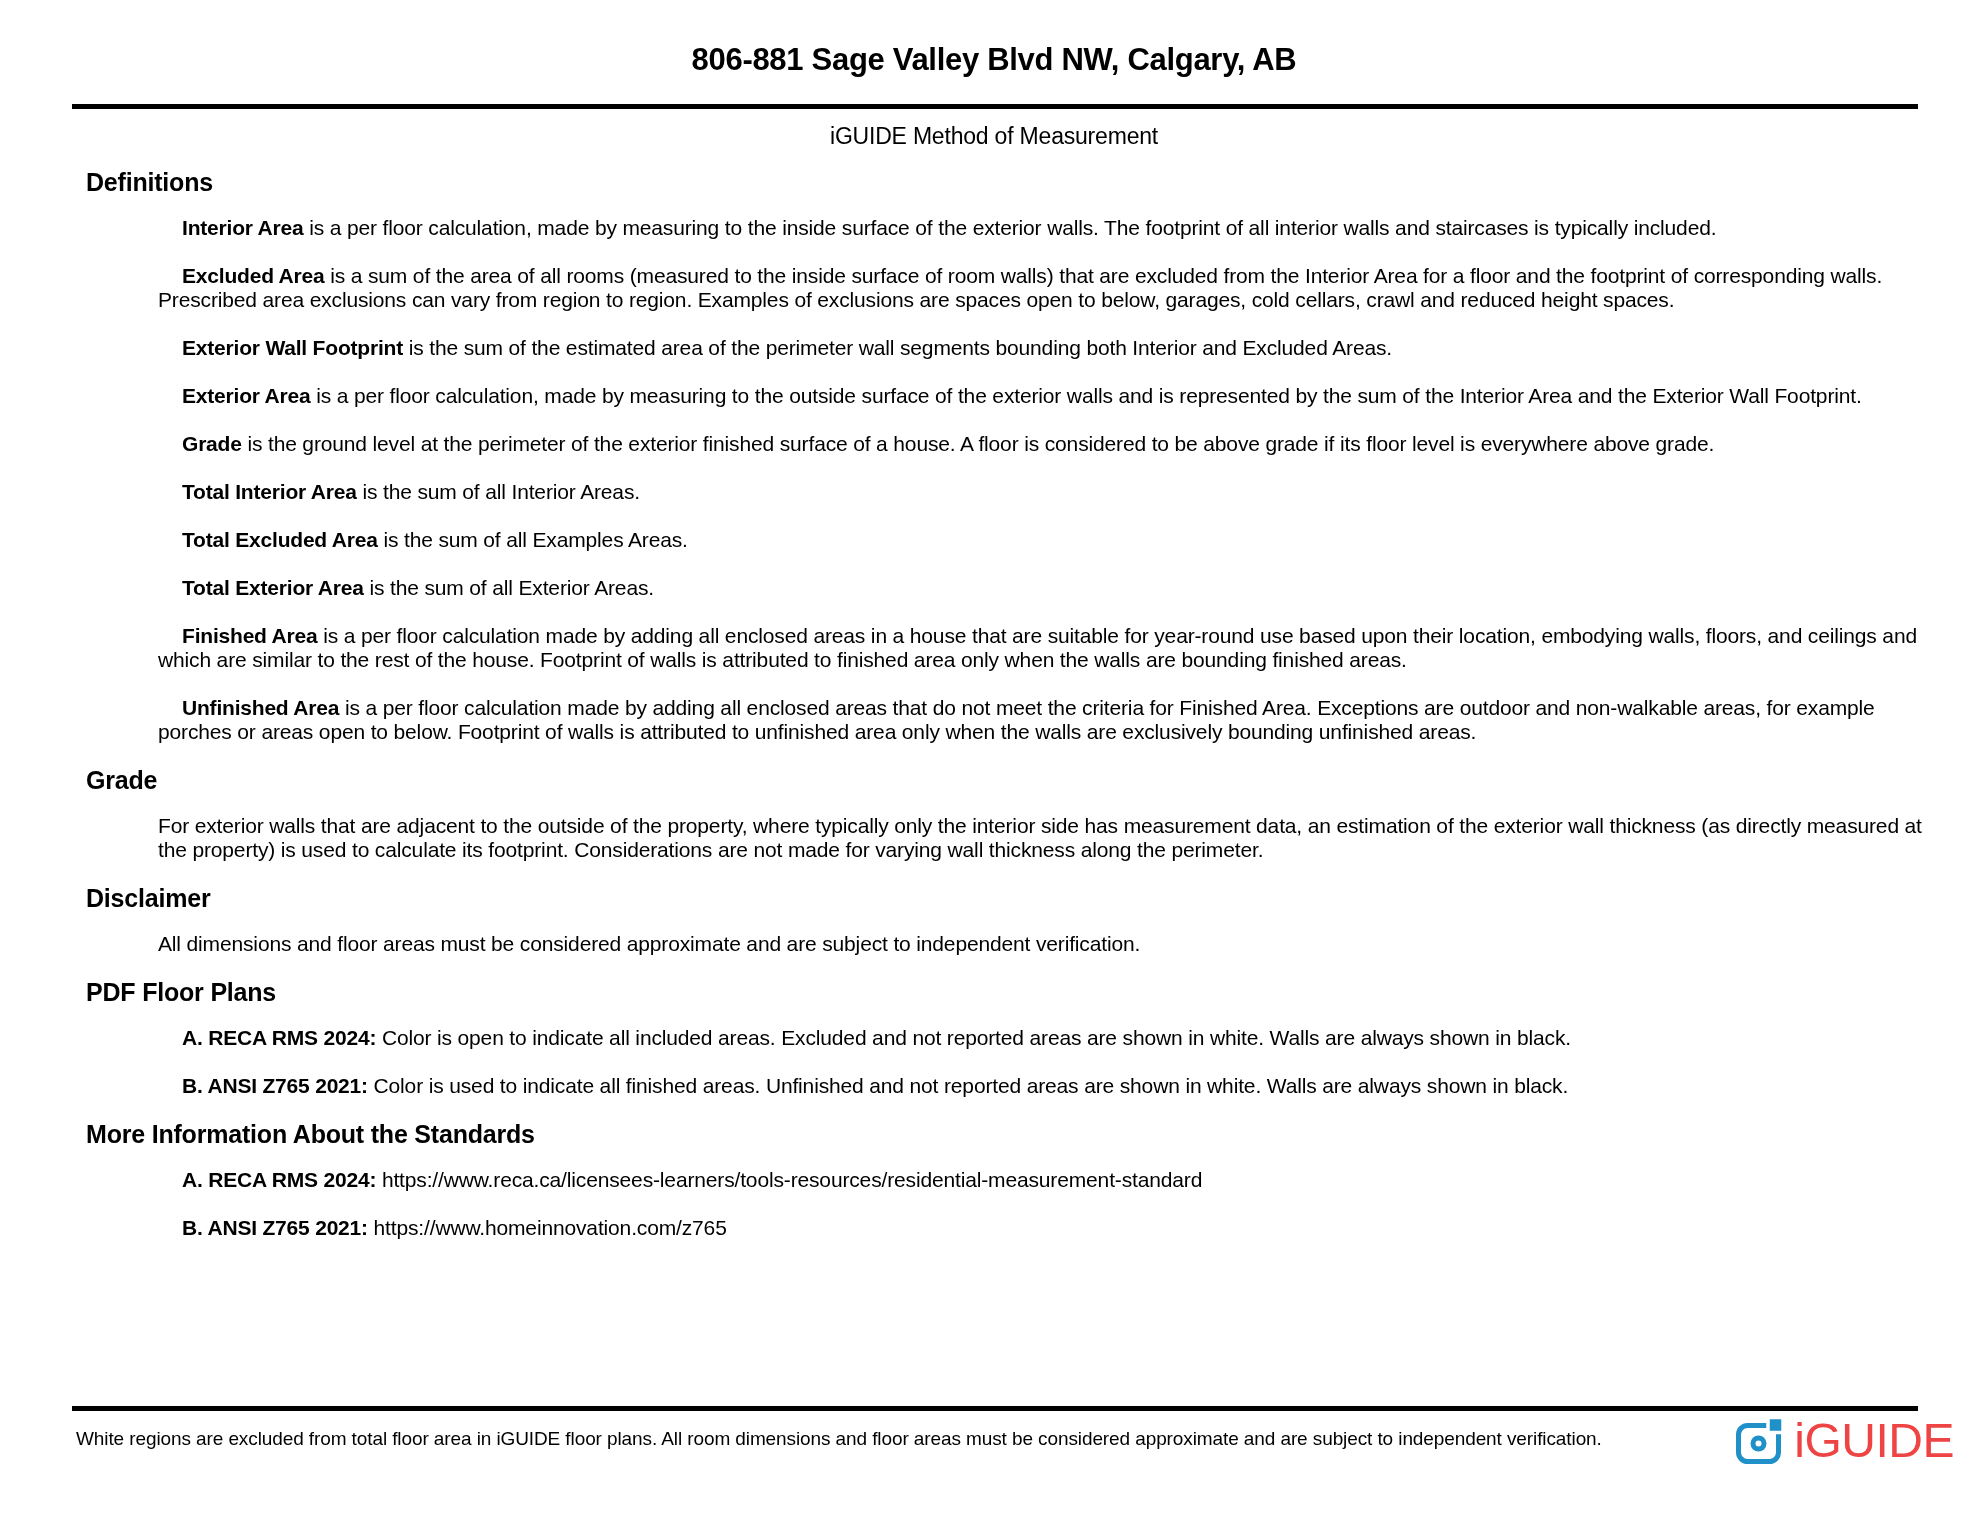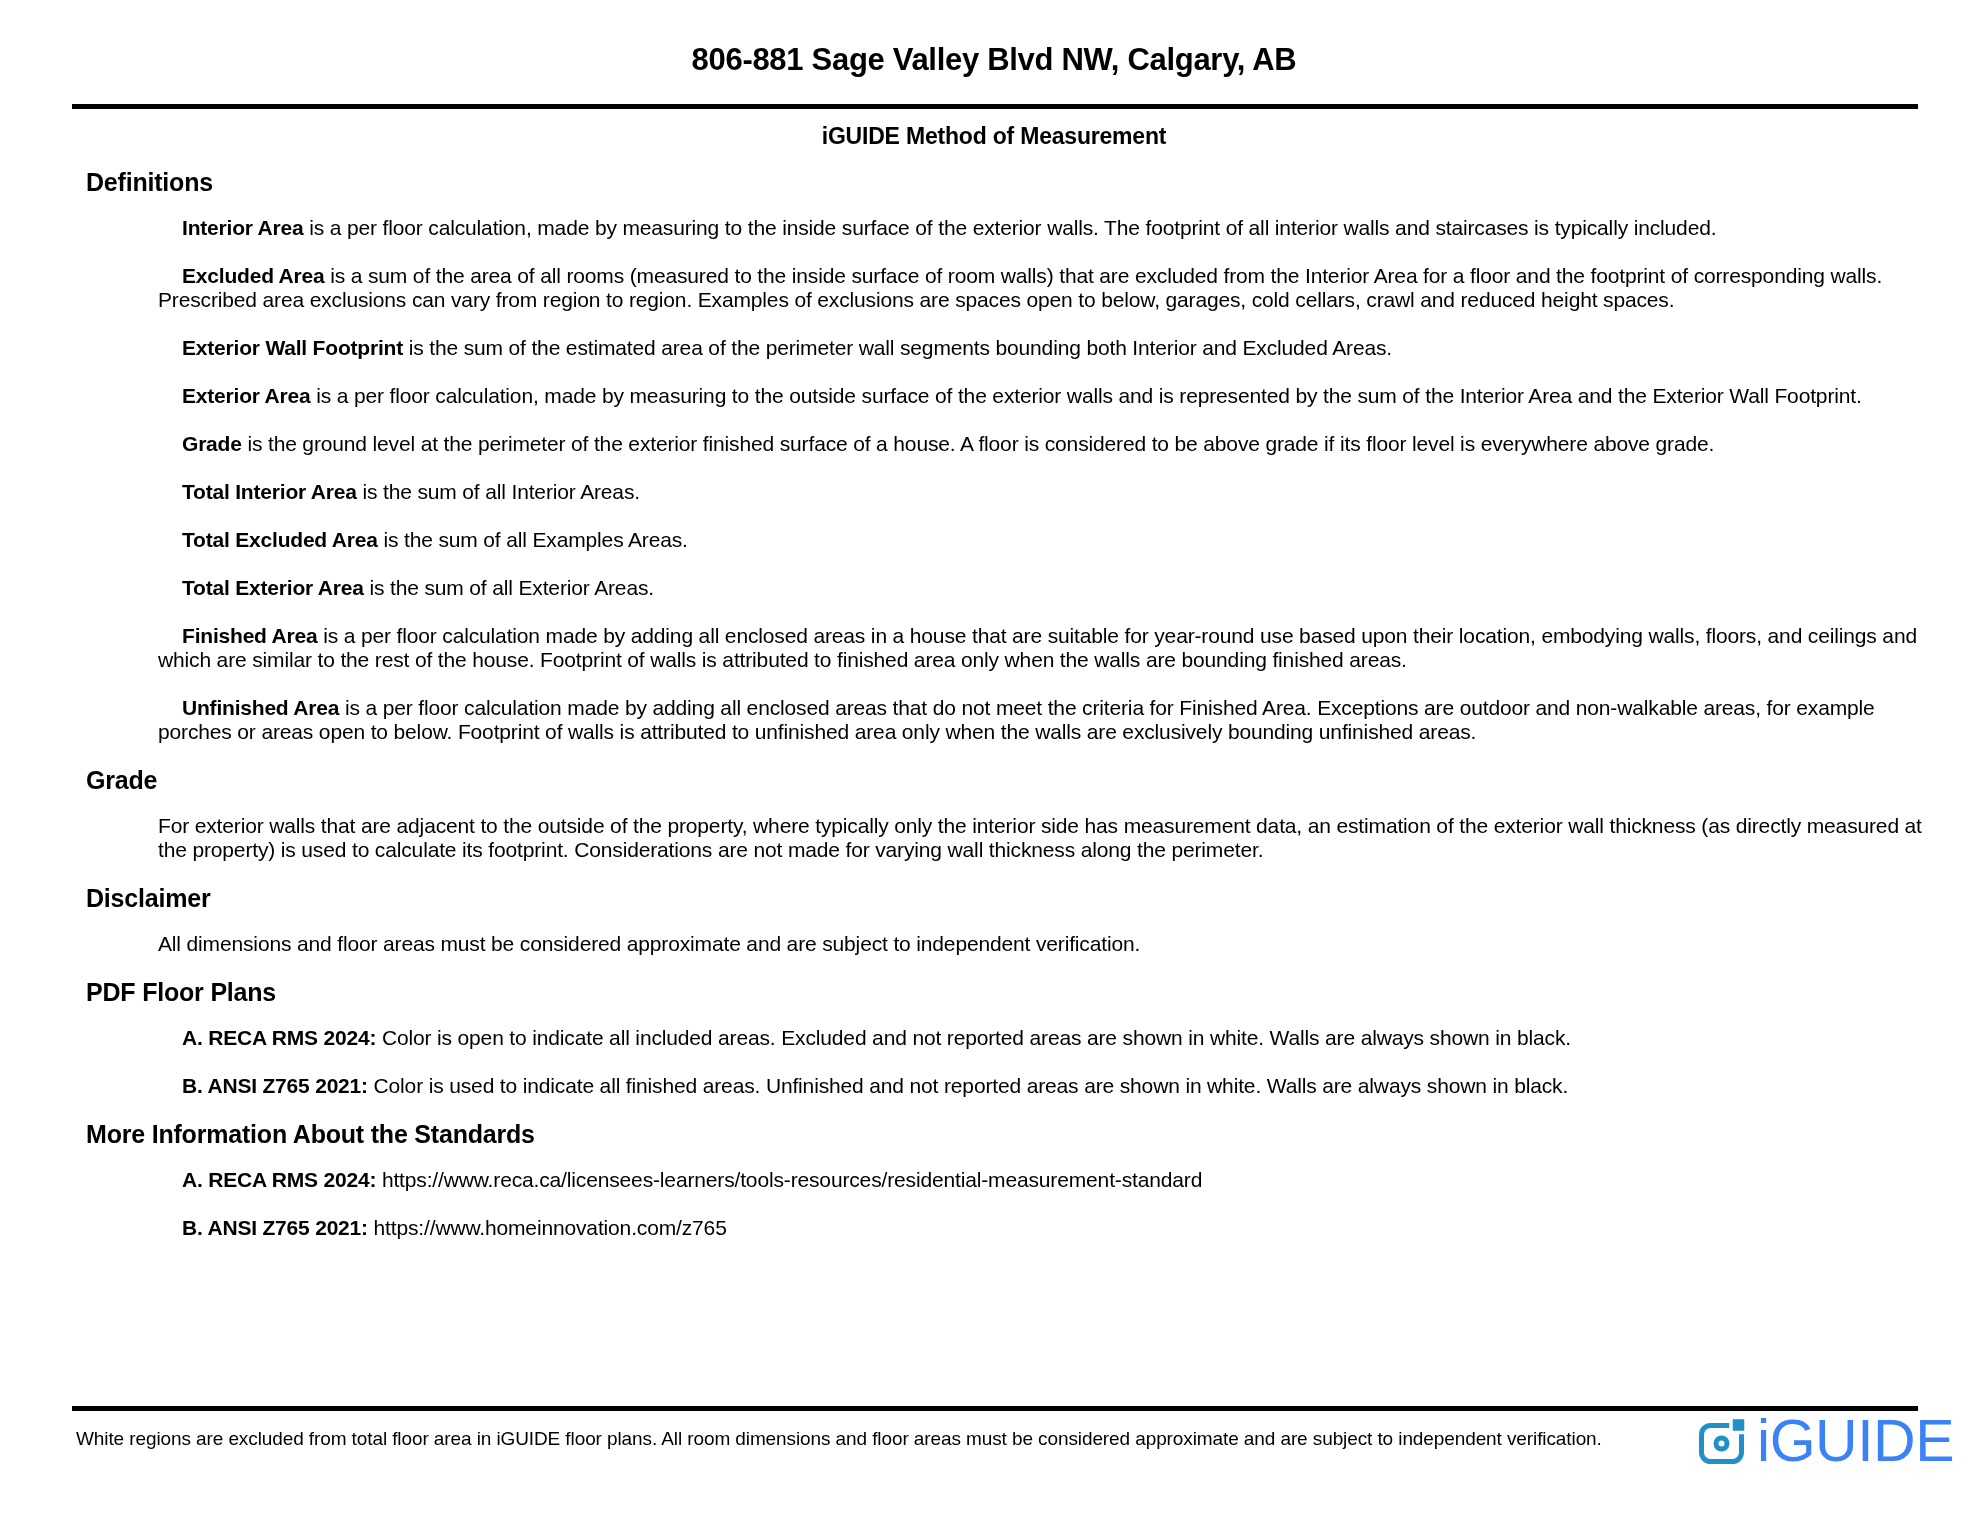--- a/index.html
+++ b/index.html
@@ -22,21 +22,21 @@
   }
   .rule {
     height: 5px;
     background: #000;
   }
   .top-rule { margin: 26px 70px 0 72px; }
   .subtitle {
     margin: 14px 0 20px 0;
     text-align: center;
     font-size: 23px;
-    font-weight: bold;
+    font-weight: normal;
     letter-spacing: -0.2px;
   }
   .sec {
     margin: 0 0 22px 86px;
     font-size: 25px;
     font-weight: bold;
     line-height: 24px;
     letter-spacing: -0.2px;
   }
   .para {
@@ -62,22 +62,22 @@
   }
   .logo {
     position: absolute;
     right: 34px;
     top: 1416px;
     display: flex;
     align-items: center;
     gap: 5px;
   }
   .logo-text {
-    color: #3b82f6;
-    font-size: 59px;
+    color: #ef4444;
+    font-size: 48px;
     line-height: 48px;
     letter-spacing: -0.5px;
   }
   .url { letter-spacing: -0.15px; }
 </style>
 </head>
 <body>
 
 <div class="page">
 

